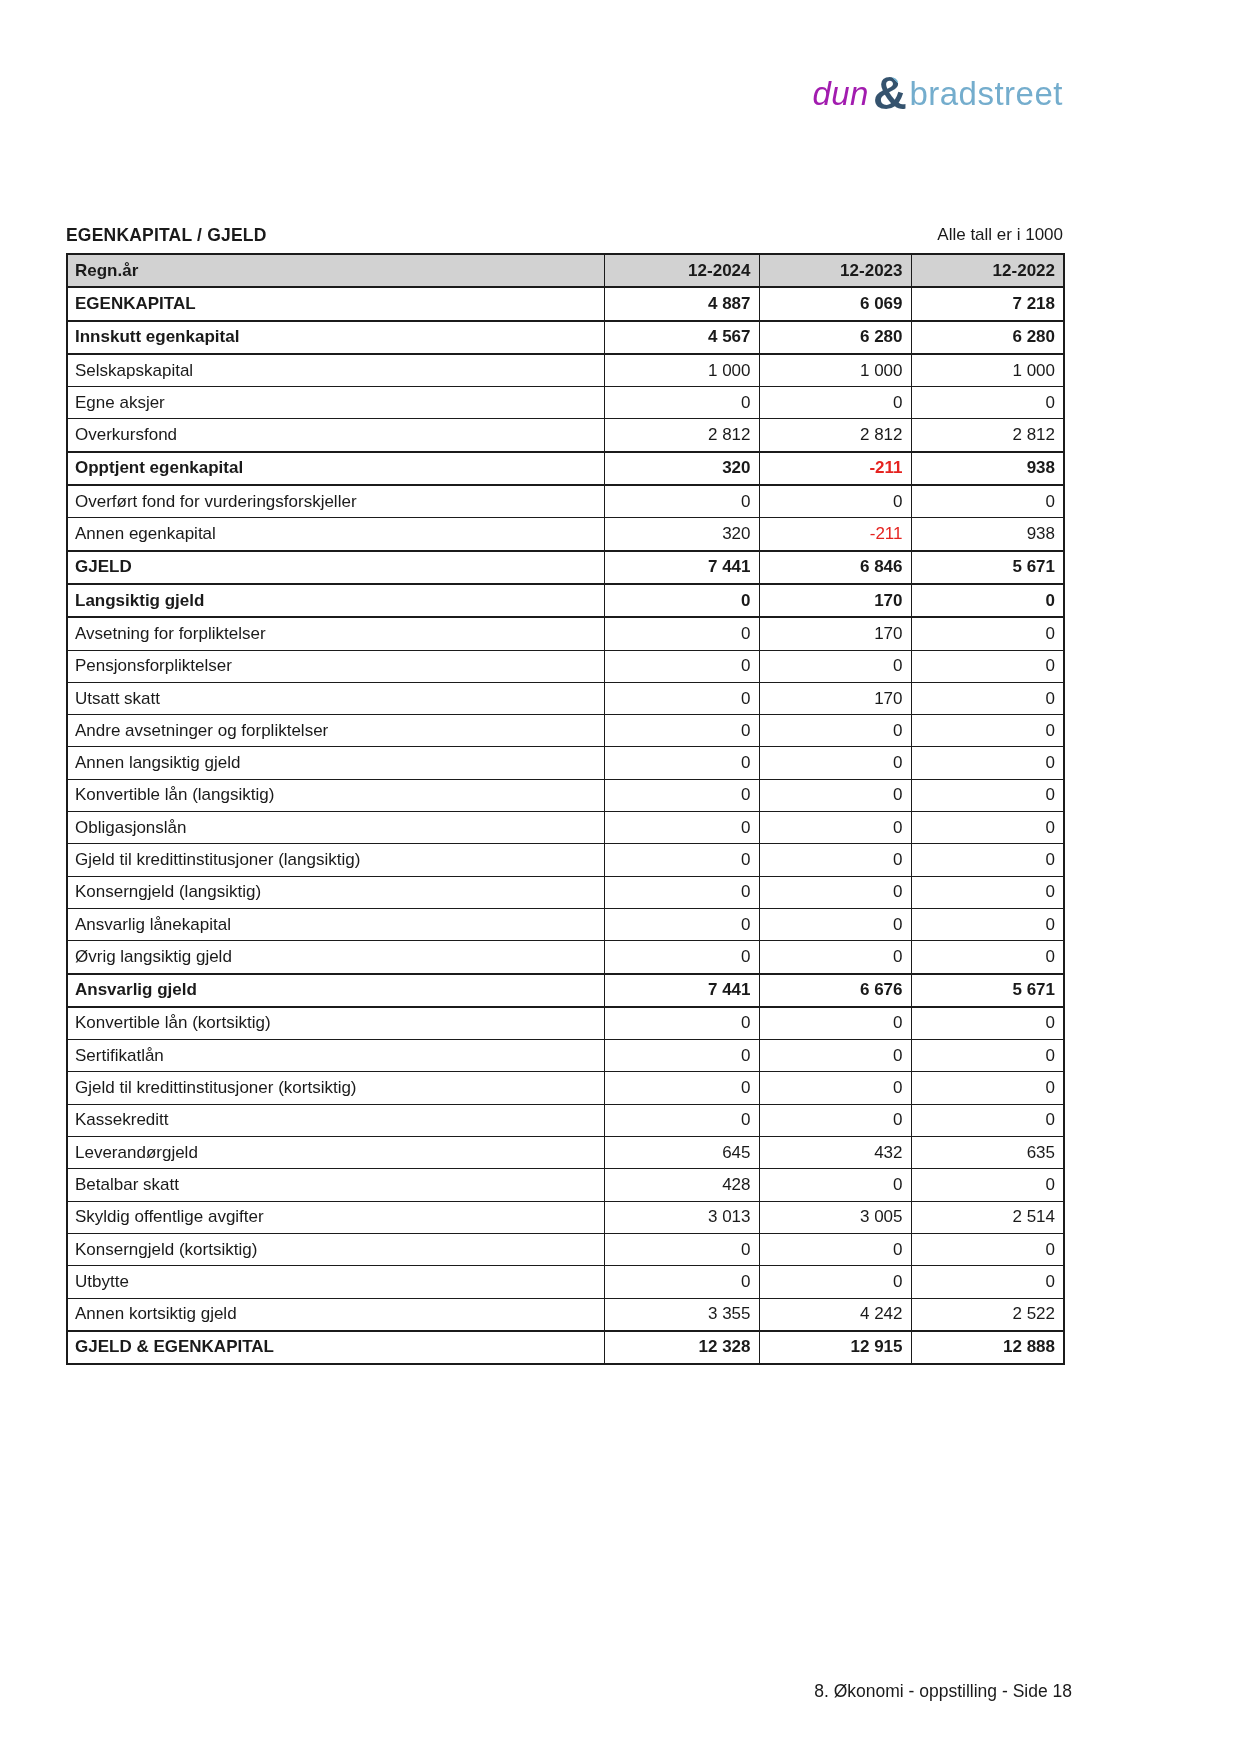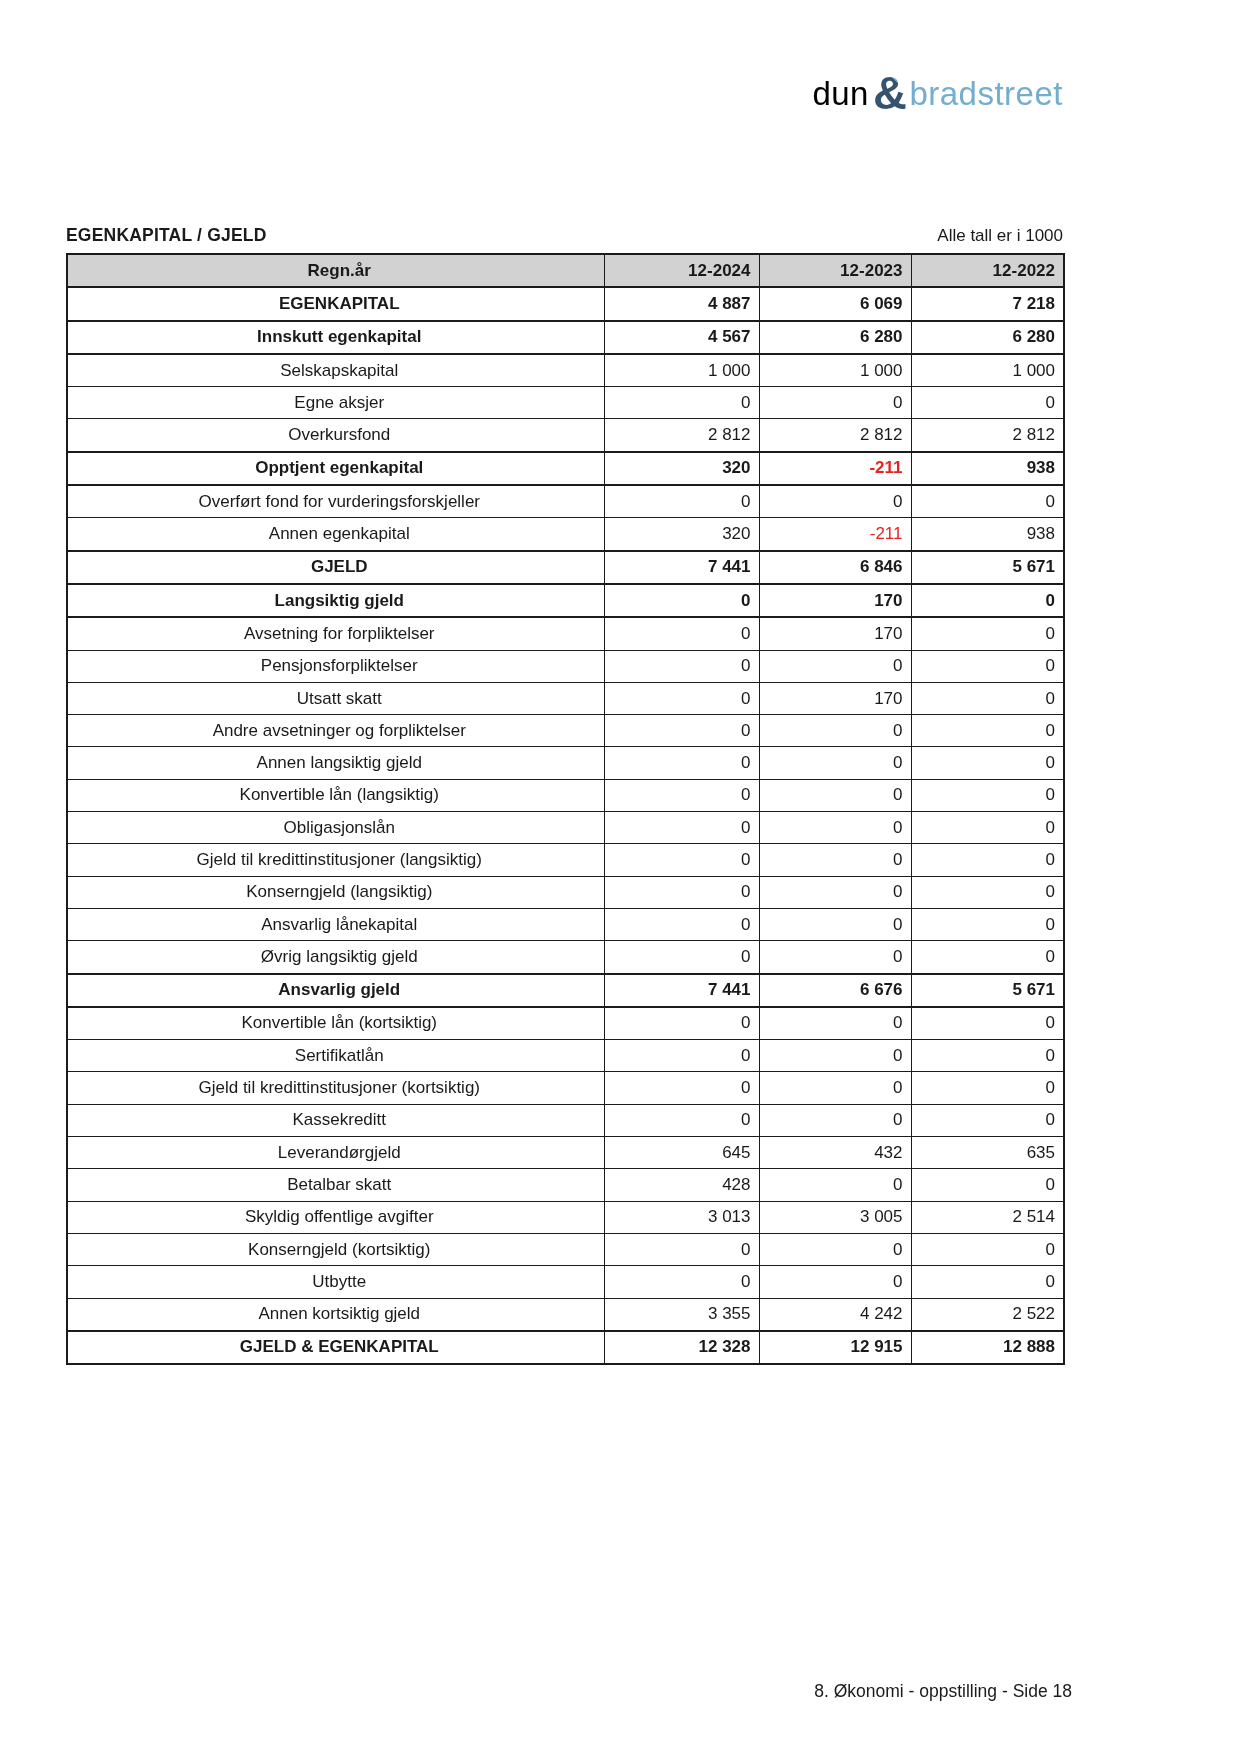--- a/index.html
+++ b/index.html
@@ -21,21 +21,21 @@
     position: absolute;
     top: 70px;
     right: 178px;
     display: flex;
     align-items: baseline;
     font-size: 33px;
     letter-spacing: 0.5px;
     line-height: 1;
     white-space: nowrap;
   }
-  .logo .dun { color: #000000; }
+  .logo .dun { color: #a21caf; font-style: italic; }
   .logo .brad { color: #74adcd; }
   .logo .amp {
     font-size: 47px;
     font-weight: bold;
     color: #35536e;
     margin: 0 2px 0 4px;
     position: relative;
     top: 4px;
     line-height: 0.8;
   }
@@ -49,21 +49,21 @@
   }
 
   
   .title-row {
     position: absolute;
     left: 66px;
     top: 225px;
     width: 997px;
     display: flex;
     justify-content: space-between;
-    align-items: flex-end;
+    align-items: flex-start;
   }
   .page-title {
     font-size: 17.5px;
     font-weight: bold;
     letter-spacing: 0.2px;
   }
   .units-note { font-size: 17px; }
 
   
   .fin-table {
@@ -79,21 +79,21 @@
   }
   .fin-table td, .fin-table th {
     border: 1px solid #1b1b1b;
     height: 31.3px;
     padding: 0;
     vertical-align: middle;
     overflow: hidden;
     white-space: nowrap;
   }
   .fin-table .label {
-    text-align: center;
+    text-align: left;
     padding-left: 7px;
   }
   .fin-table .num {
     text-align: right;
     padding-right: 8px;
   }
   .fin-table thead th {
     background: #d2d2d2;
     font-weight: bold;
     border-bottom: 2px solid #1b1b1b;

